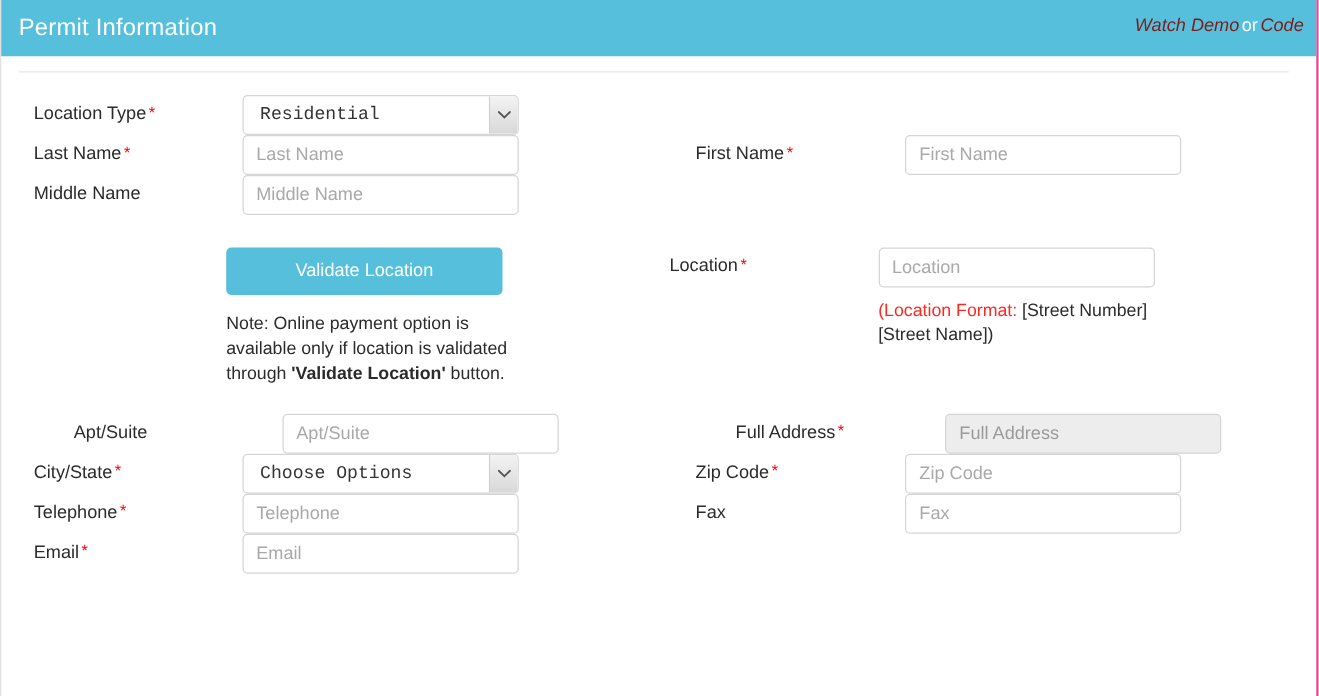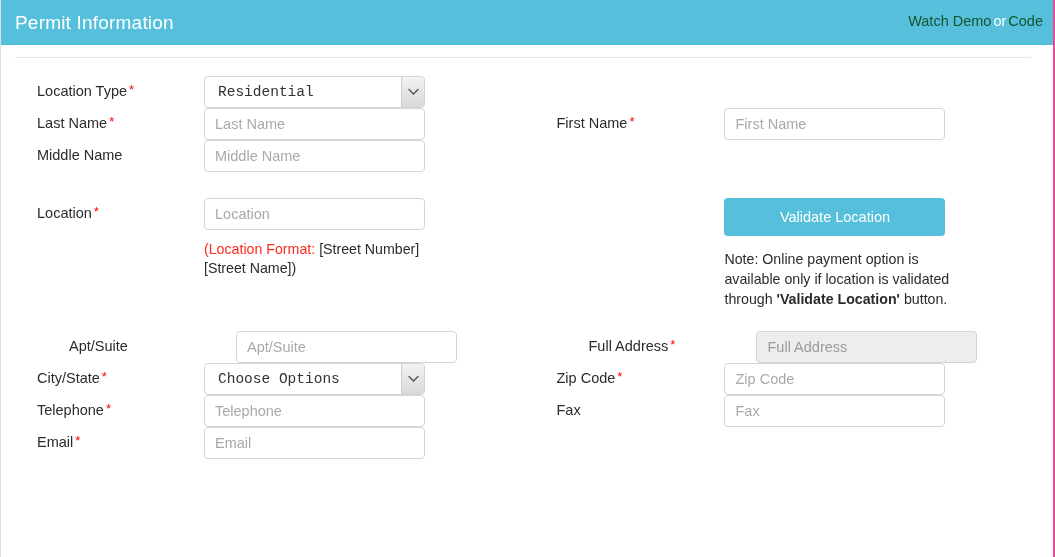--- a/index.html
+++ b/index.html
@@ -43,22 +43,23 @@
     letter-spacing: .2px;
     line-height: 1;
   }
   .header-links {
     font-size: 14.5px;
     line-height: 1;
     white-space: nowrap;
     padding-bottom: 2px;
   }
   .header-links a {
-    color: #14532d;
+    color: #7f1d1d;
     text-decoration: none;
+    font-style: italic;
   }
   .header-links .sep {
     color: #ffffff;
     margin: 0 2px;
   }
 
   
   .panel-body {
     position: relative;
     padding: 0;
@@ -77,21 +78,21 @@
   .row {
     display: flex;
     width: 100%;
   }
   .col {
     display: flex;
     box-sizing: border-box;
   }
   .col-left {
     width: 545px;
-    padding-left: 36px;
+    padding-left: 26px;
   }
   .col-right {
     width: 510px;
     padding-left: 12px;
   }
 
   .label {
     width: 167px;
     flex: 0 0 167px;
     font-size: 14.5px;
@@ -275,34 +276,34 @@
             <span>Middle Name</span>
           </div>
           <div class="field">
             <input class="input" type="text" placeholder="Middle Name" style="">
           </div>
         </div>
         <div class="col col-right"></div>
       </div>
 
       <div class="row sp-3">
+        <div class="col col-right">
+          <div class="label"></div>
+          <div class="field">
+            <button class="btn-validate">Validate Location</button>
+            <div class="note"><span>Note: Online payment option is available only if location is validated through </span><b>'Validate Location'</b><span> button.</span></div>
+          </div>
+        </div>
         <div class="col col-left">
           <div class="label">
             <span>Location</span><span class="req">*</span>
           </div>
           <div class="field">
             <input class="input" type="text" placeholder="Location" style="">
             <div class="hint"><span class="red">(Location Format:</span><span> [Street Number] [Street Name])</span></div>
-          </div>
-        </div>
-        <div class="col col-right">
-          <div class="label"></div>
-          <div class="field">
-            <button class="btn-validate">Validate Location</button>
-            <div class="note"><span>Note: Online payment option is available only if location is validated through </span><b>'Validate Location'</b><span> button.</span></div>
           </div>
         </div>
       </div>
 
       <div class="row sp-2">
         <div class="col col-left">
           <div class="label">
             <span>Apt/Suite</span>
           </div>
           <div class="field">

